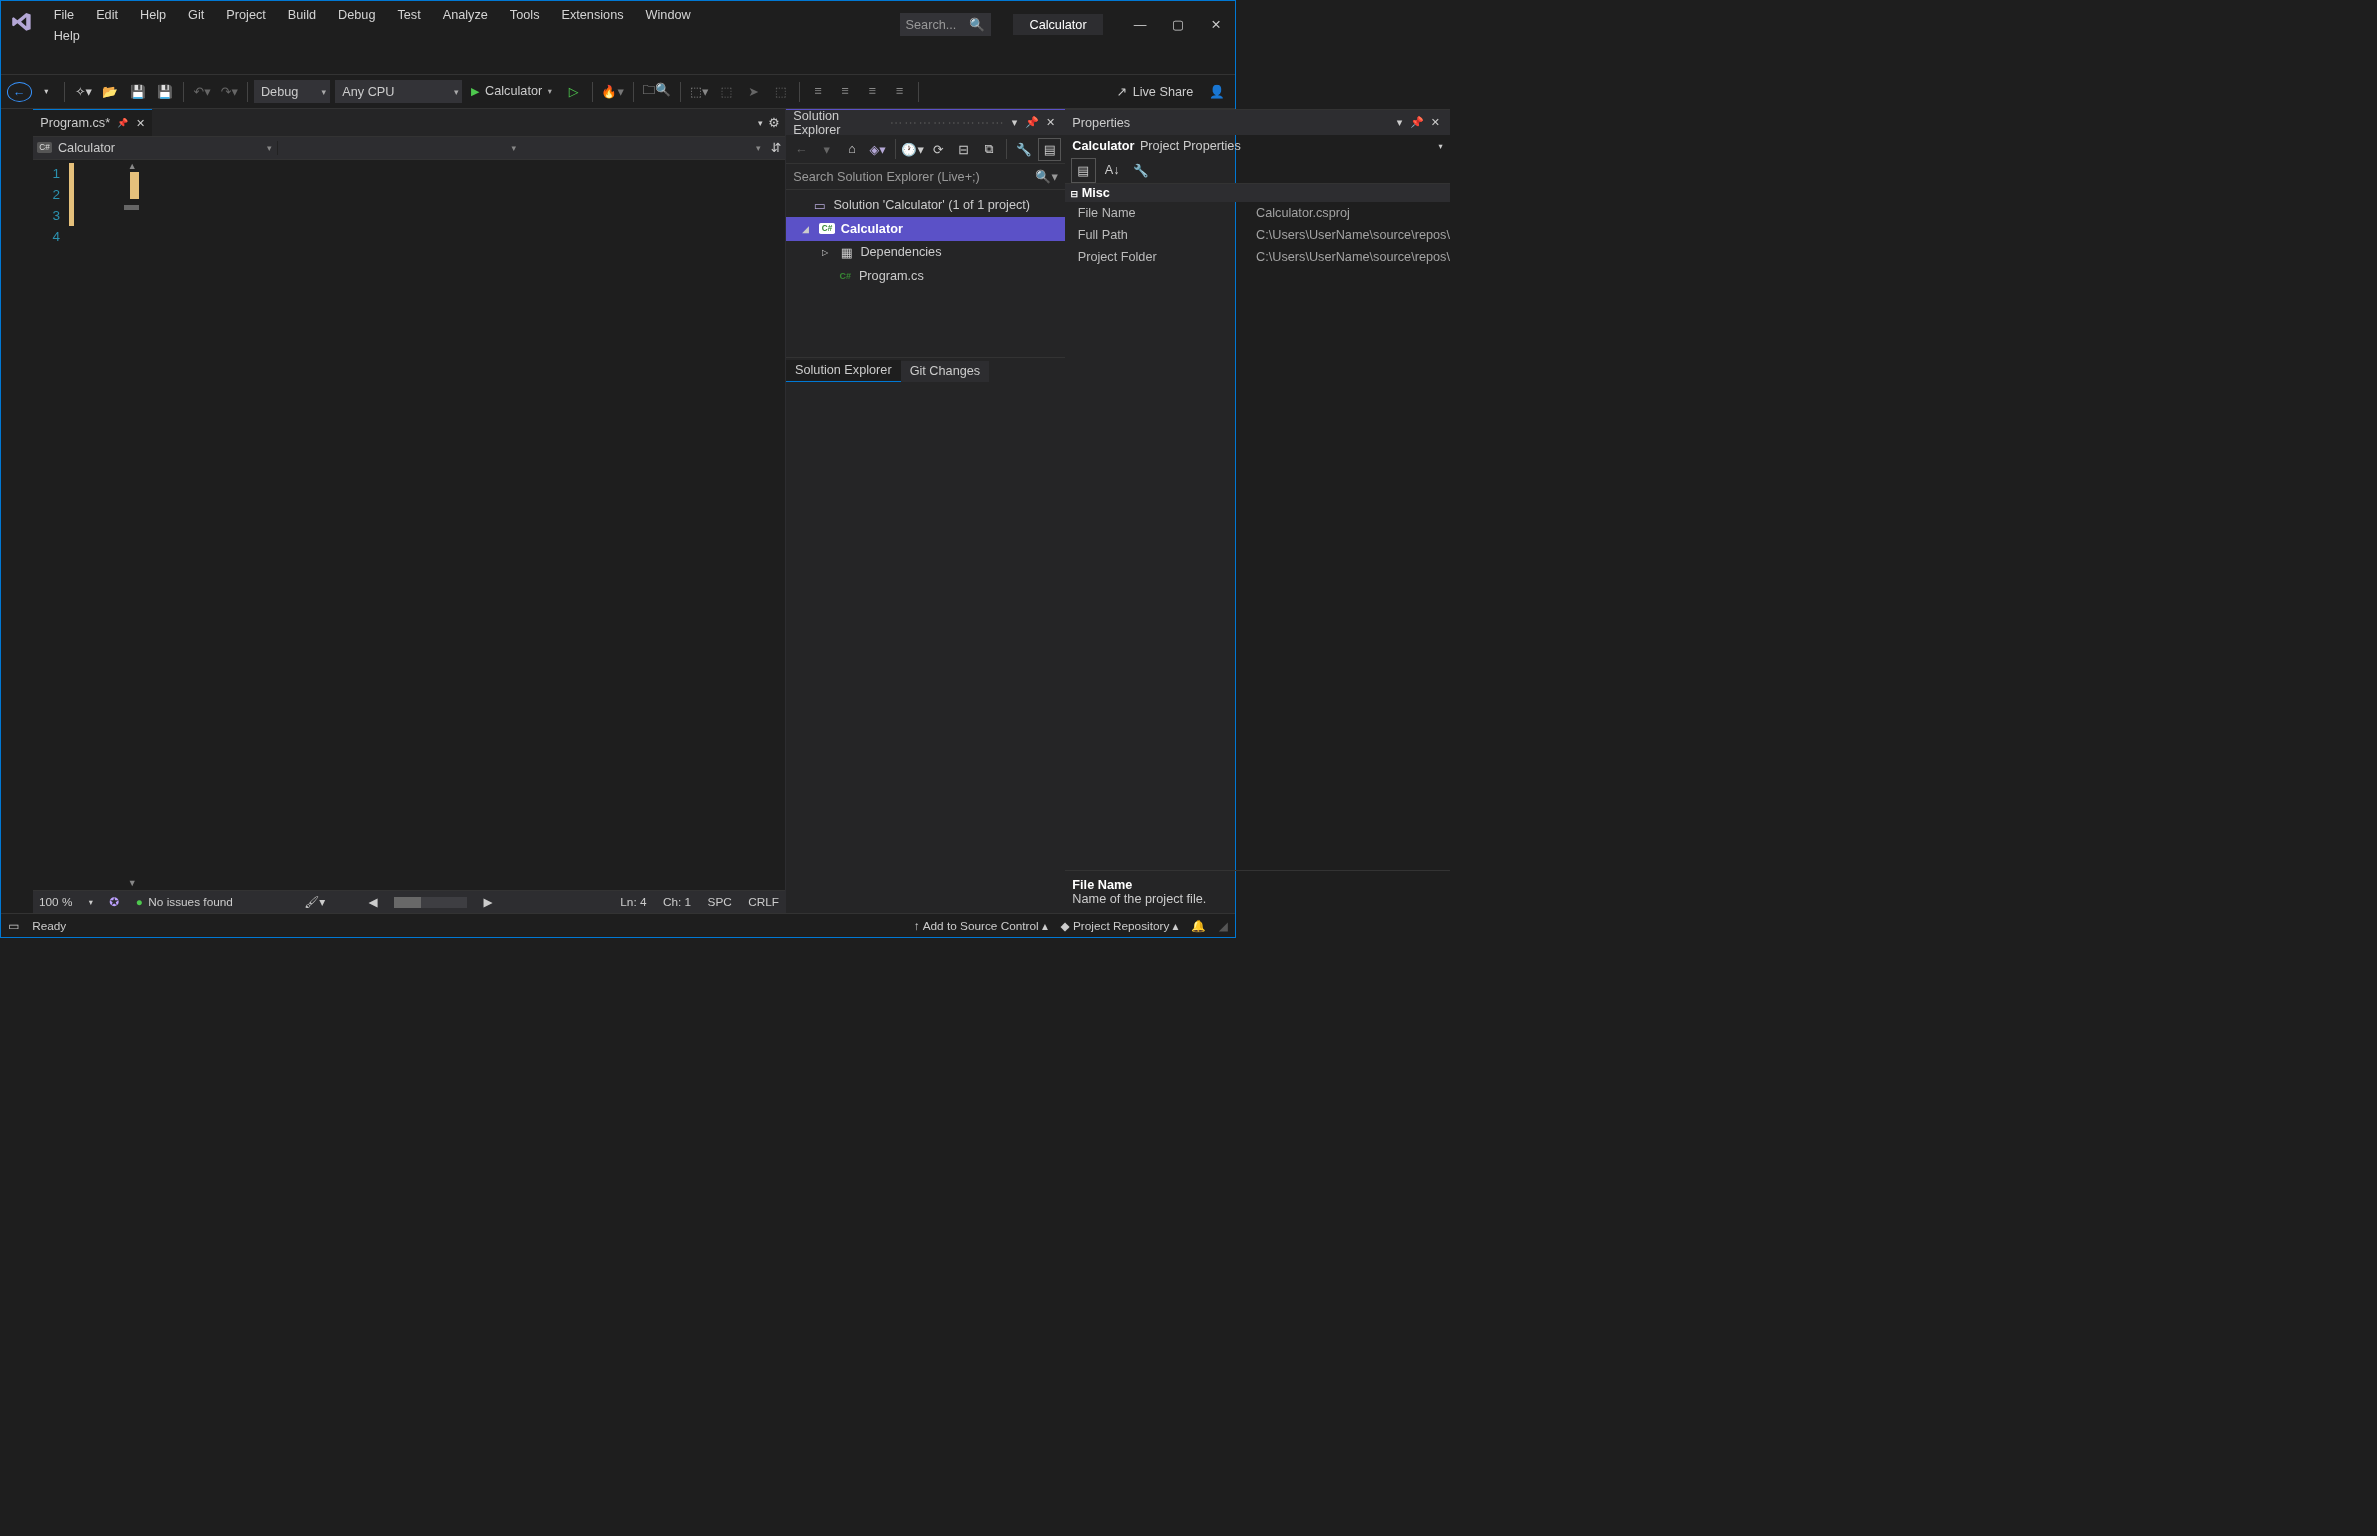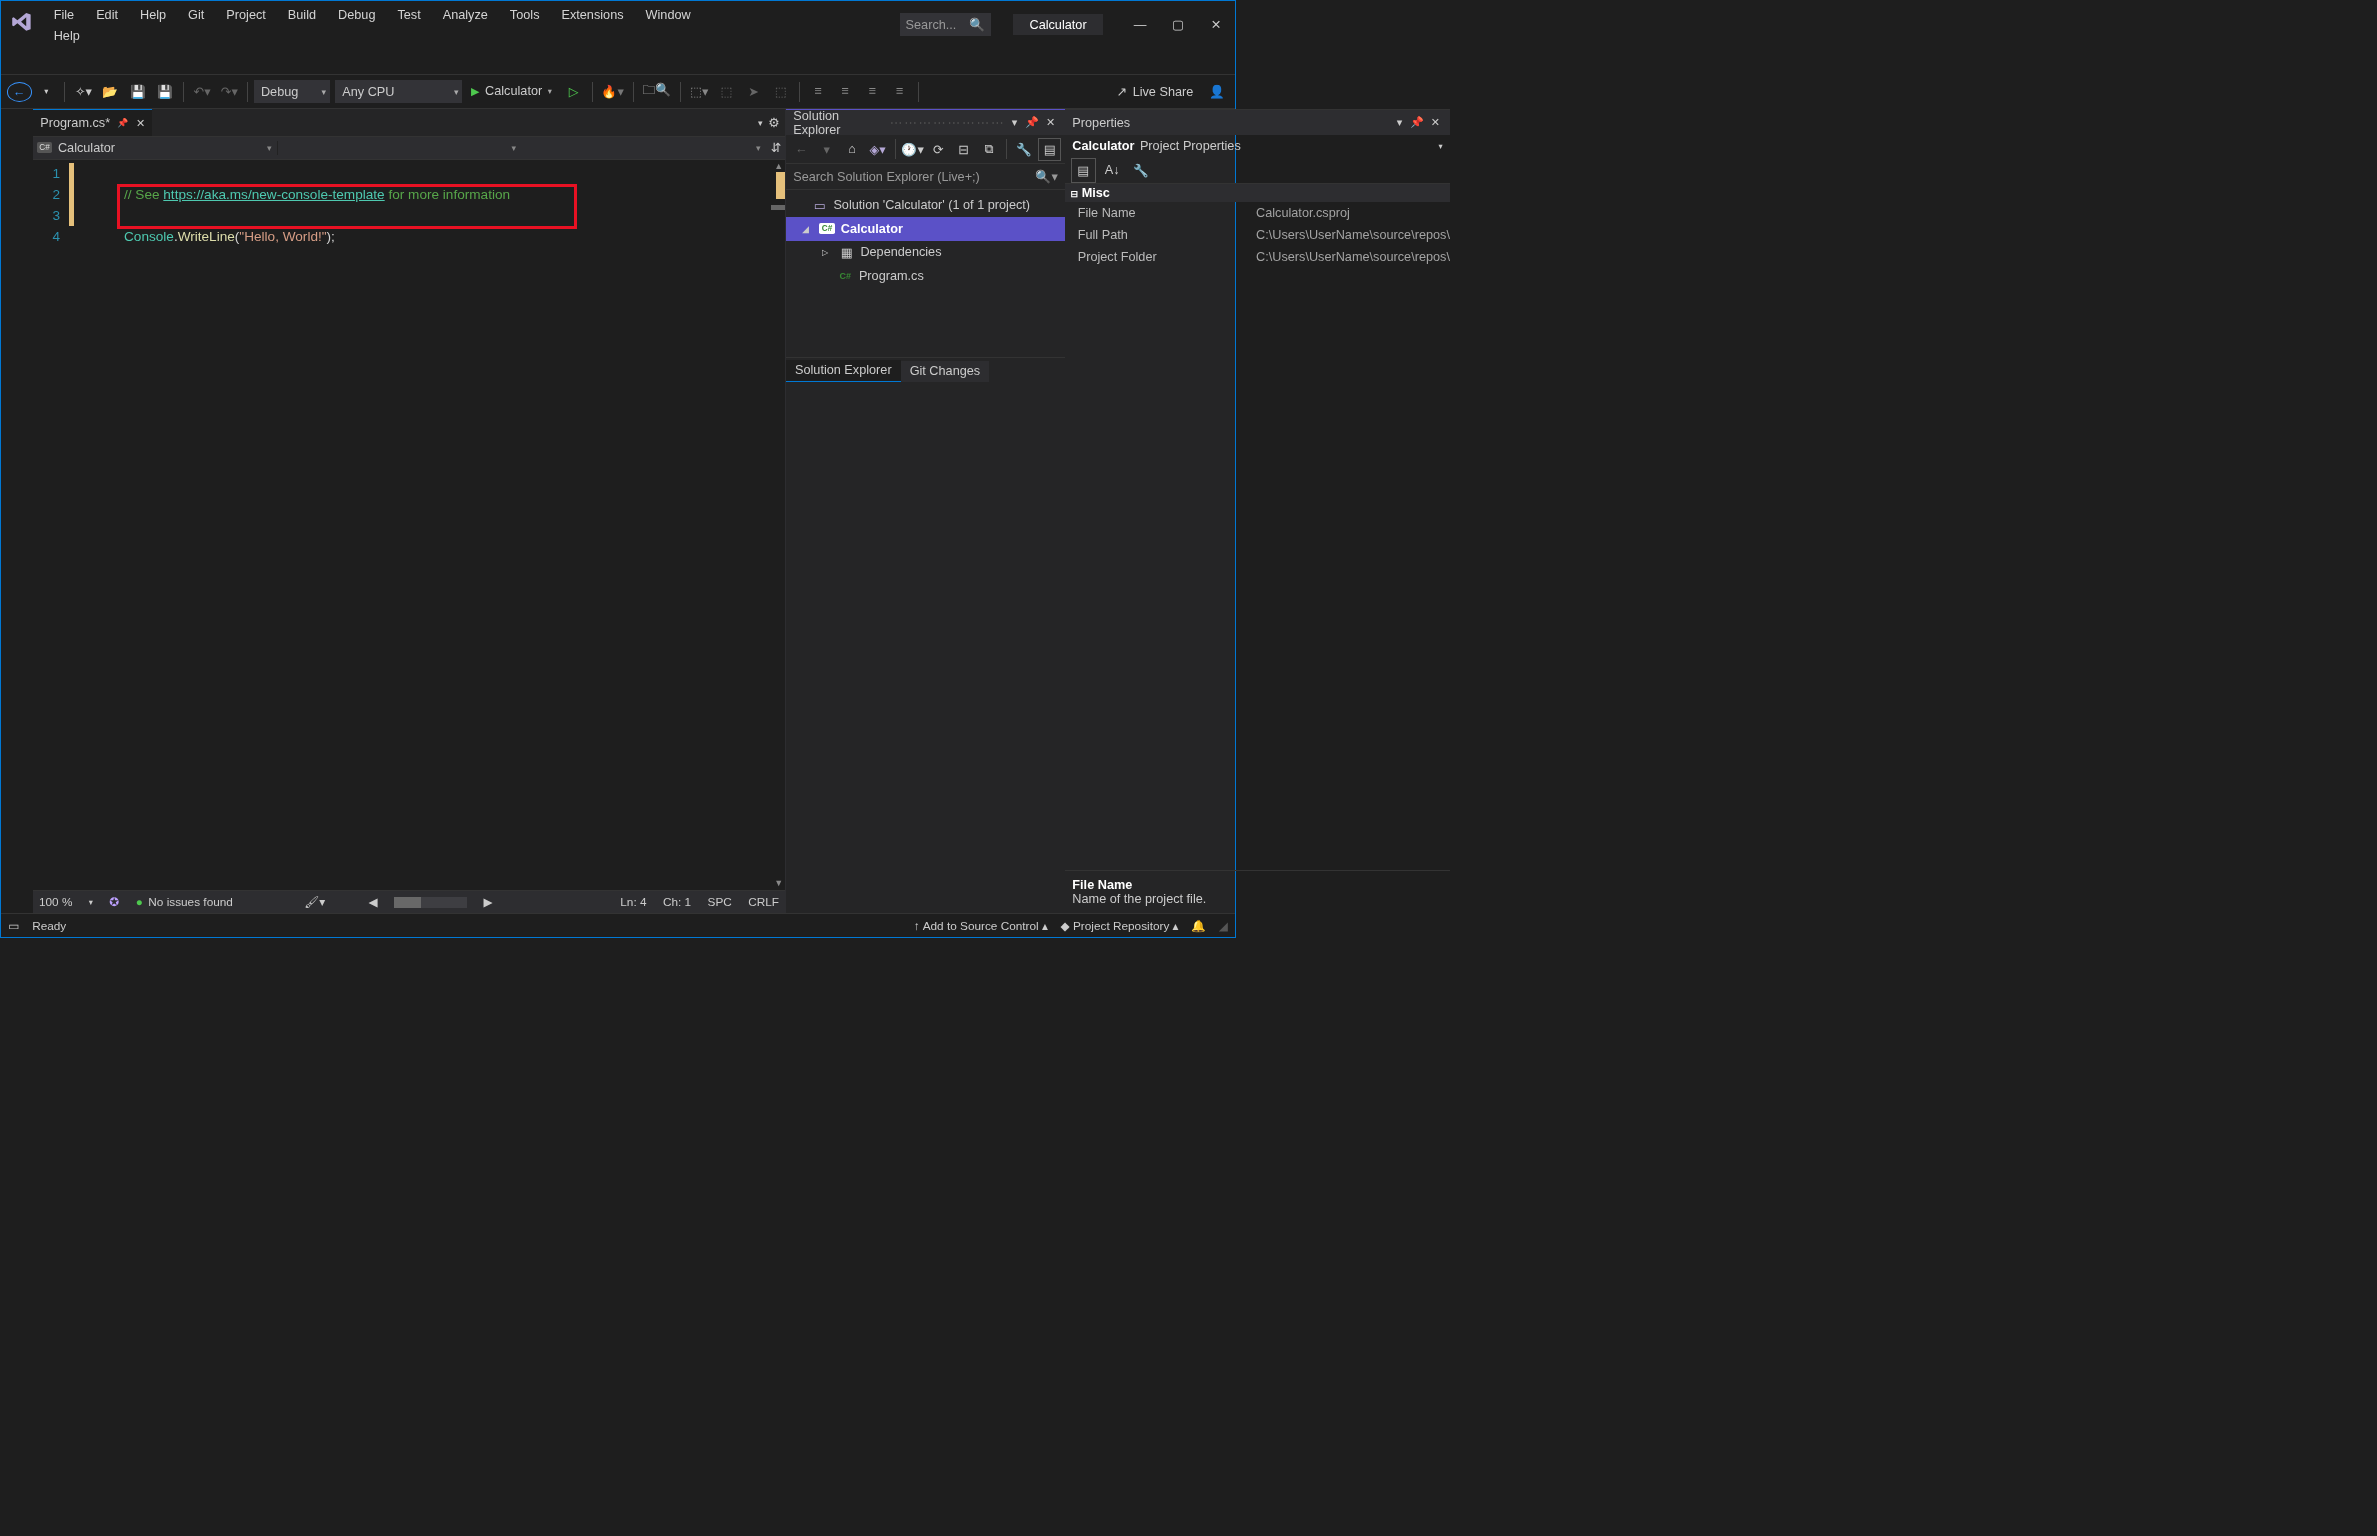--- a/index.html
+++ b/index.html
@@ -198,27 +198,20 @@
 
       <div class="editor">
         <div class="gutter">
           <div>1</div>
           <div>2</div>
           <div>3</div>
           <div>4</div>
         </div>
         <div class="margin-strip">
           <div class="yellow-bar"></div>
-        </div>
-        <div class="code">
-<span class="c-comment"><span>// See </span><span class="c-link">https://aka.ms/new-console-template</span><span> for more information</span></span>
-
-<span class="c-class">Console</span><span class="c-punct">.</span><span class="c-method">WriteLine</span><span class="c-punct">(</span><span class="c-string">"Hello, World!"</span><span class="c-punct">);</span>
-
-          <div class="red-box" style="left:-7.3px; top:24.5px; width:460px; height:45px"></div>
         </div>
         <div class="editor-right-marks">
           <span style="position:absolute;top:1.8px;right:1.8px;font-size:9px;color:#888">▲</span>
           <div class="mark-yellow" style="top:12.7px"></div>
           <div style="position:absolute;top:45px;left:0;width:100%;height:5.5px;background:#666"></div>
           <span style="position:absolute;bottom:1.8px;right:1.8px;font-size:9px;color:#888">▼</span>
         </div>
       </div>
 
       <div class="editor-footer">

